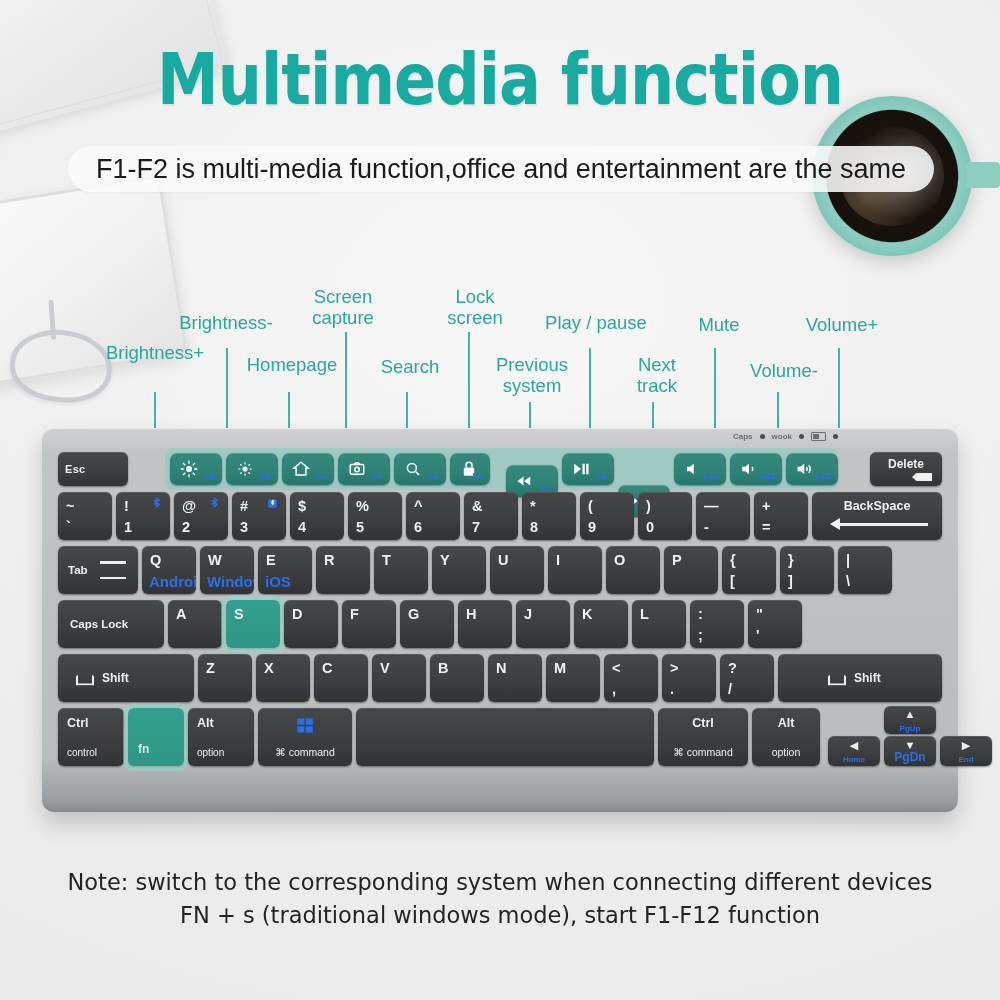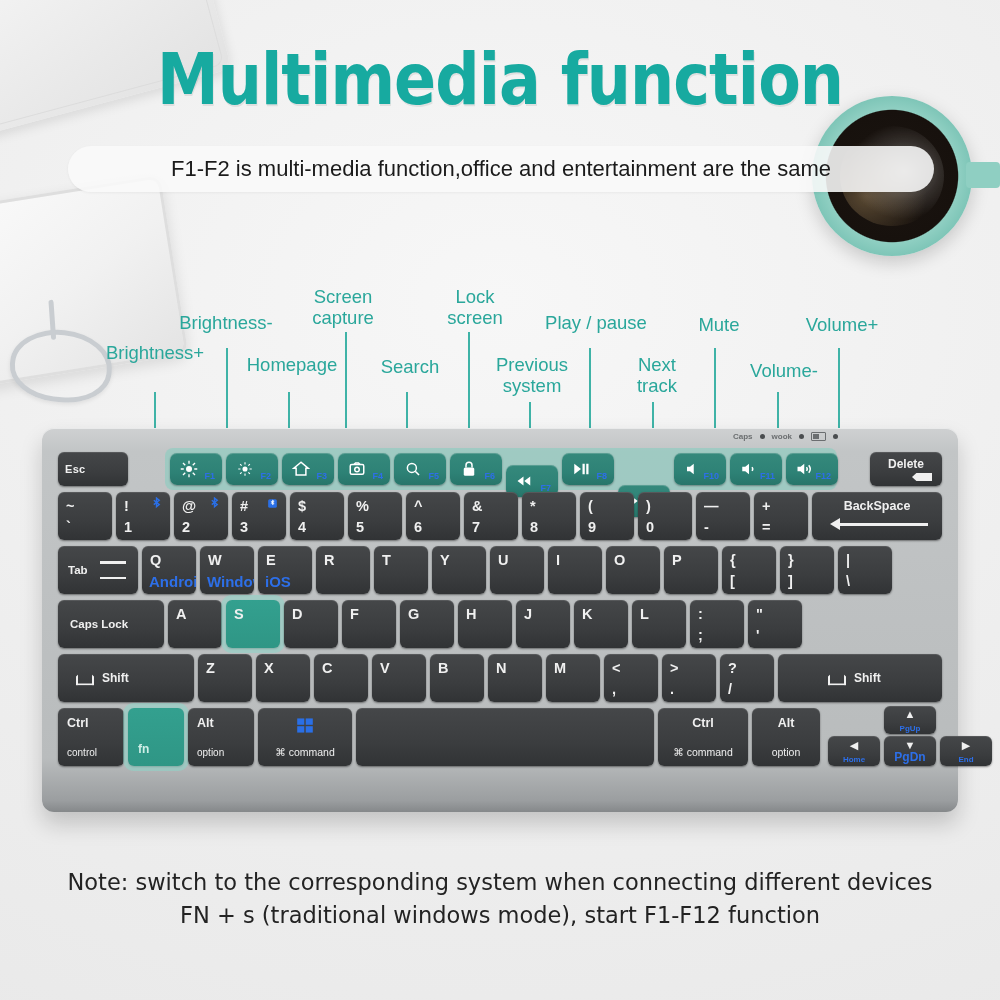--- a/index.html
+++ b/index.html
@@ -70,21 +70,21 @@
     color:#17aaa0;
     transform:scaleX(.86);
     text-shadow:1px 2px 0 rgba(0,0,0,.08);
     white-space:nowrap;
   }
   .subtitle-pill{
     position:absolute;left:68px;top:146px;width:866px;height:46px;
     background:rgba(249,249,249,.88);
     border-radius:23px;
     display:flex;align-items:center;justify-content:center;
-    font-size:22px;color:#1b1b1b;
+    font-size:27px;color:#1b1b1b;
     box-shadow:0 1px 3px rgba(0,0,0,.05);
   }
 
   
   .callout{position:absolute;color:#2aa79b;font-size:18.5px;line-height:21px;text-align:center;white-space:pre-line;}
   .leader{position:absolute;width:2px;background:#3fb3a7;}
 
   
   #kb{
     position:absolute;left:42px;top:428px;width:916px;height:384px;
@@ -255,21 +255,21 @@
       </div>
       <div class="key fkey" style="left:352px;top:25px;width:52px;height:32px;">
         <span class="ficon">
             <svg viewBox="0 0 24 24">
               <circle cx="10.5" cy="10.5" r="6" fill="none" stroke="#fff" stroke-width="2"></circle>
               <path d="M15 15l5 5" stroke="#fff" stroke-width="2.2"></path>
             </svg>
           </span>
         <span class="fnum">F5</span>
       </div>
-      <div class="key fkey" style="left:408px;top:25px;width:52px;height:32px;">
+      <div class="key fkey" style="left:408px;top:25px;width:40px;height:32px;">
         <span class="ficon">
             <svg viewBox="0 0 24 24">
               <rect x="5" y="10" width="14" height="11" rx="2"></rect>
               <path d="M8 10V7a4 4 0 018 0v3" fill="none" stroke="#fff" stroke-width="2"></path>
             </svg>
           </span>
         <span class="fnum">F6</span>
       </div>
       <div class="key fkey" style="left:464px;top:25px;width:52px;height:32px;margin-top:12px;">
         <span class="ficon">

